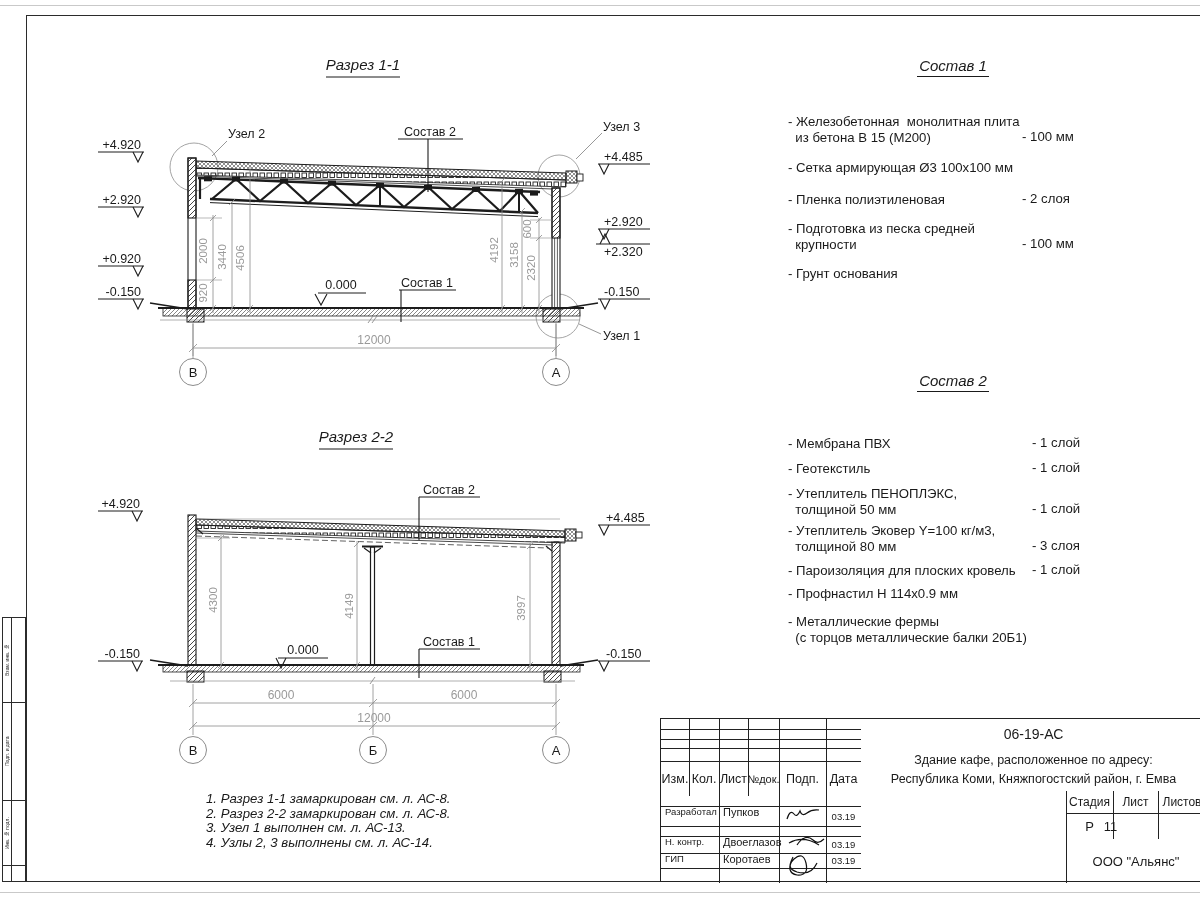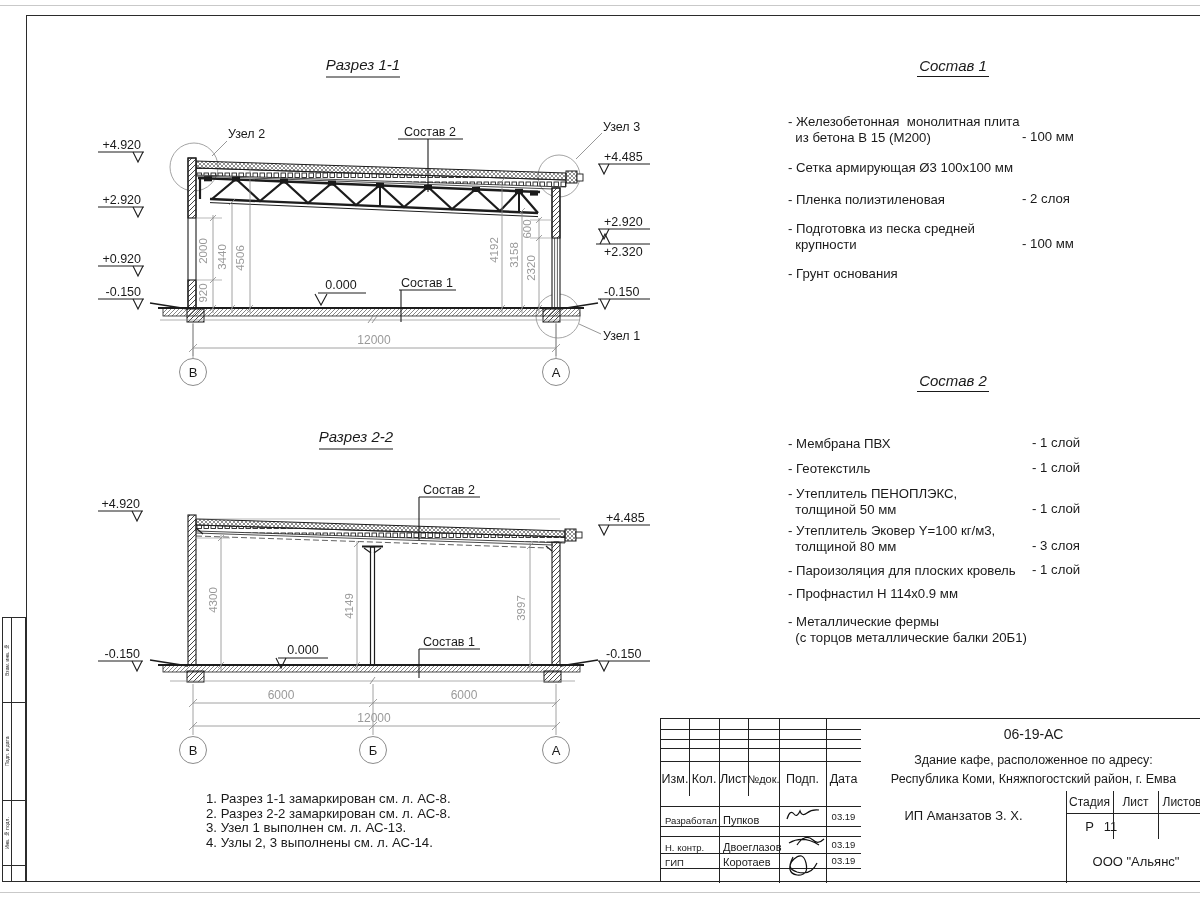--- a/index.html
+++ b/index.html
@@ -17,34 +17,34 @@
   .t-axis{font-size:13px;}
   
   .comp{position:absolute;width:340px;}
   .comp-h{position:absolute;width:330px;text-align:center;font-size:15px;font-style:italic;}
   .comp-h span{border-bottom:1px solid #1a1a1a;padding:0 2px 2px 2px;}
   .comp-row{position:absolute;left:0;width:340px;font-size:13.2px;line-height:15.5px;}
   .comp-txt{white-space:pre-wrap;max-width:245px;}
   .comp-val{position:absolute;bottom:1px;white-space:nowrap;}
   .v1{left:234px;} .v2{left:244px;}
   
-  .notes{position:absolute;left:206px;top:792px;font-size:13.2px;line-height:14.6px;}
+  .notes{position:absolute;left:206px;top:792px;font-size:13.2px;line-height:14.6px;font-style:italic;}
   
   .lstrip{position:absolute;left:2px;top:617px;width:24px;height:265px;border:1px solid #2b2b2b;box-sizing:border-box;}
   .lstrip .vline{position:absolute;left:8px;top:0;width:1px;height:100%;background:#2b2b2b;}
   .lcell{position:absolute;left:0;width:100%;border-bottom:1px solid #2b2b2b;box-sizing:border-box;}
   .lrot{position:absolute;left:-1px;top:0;width:9px;height:100%;display:flex;align-items:center;justify-content:center;
         writing-mode:vertical-rl;transform:rotate(180deg);font-size:5px;color:#222;letter-spacing:0px;white-space:nowrap;}
   
   .tb{position:absolute;left:660px;top:718px;width:545px;height:164px;border:1.8px solid #222;box-sizing:border-box;}
   .tb .hl,.tb .vl{position:absolute;background:#222;}
   .tb .hl{height:1px;} .tb .vl{width:1px;}
   .tb .hlt{height:1.6px;} .tb .vlt{width:1.6px;}
   .cellc{position:absolute;display:flex;align-items:center;justify-content:center;text-align:center;}
-  .celll{position:absolute;display:flex;align-items:flex-end;}
+  .celll{position:absolute;display:flex;align-items:flex-start;}
 </style>
 </head>
 <body>
 
 <div class="page">
   <div class="edge" style="top:5px"></div>
   <div class="edge" style="top:892px"></div>
   <div class="frame"></div>
 
   <svg style="left:95px;top:40px" width="585" height="352" viewBox="95 40 585 352">
@@ -480,23 +480,20 @@
 
     <div class="cellc" style="left:200px;top:0;width:345px;height:30px;font-size:14px">
         <span>06-19-АС</span>
       </div>
     <div class="cellc" style="left:200px;top:31px;width:345px;height:19px;font-size:12.5px">
         <span>Здание кафе, расположенное по адресу:</span>
       </div>
     <div class="cellc" style="left:200px;top:50px;width:345px;height:19px;font-size:12.5px">
         <span>Республика Коми, Княжпогостский район, г. Емва</span>
       </div>
-    <div class="cellc" style="left:200px;top:72px;width:205px;height:48px;font-size:13px">
-        <span>ИП Аманзатов З. Х.</span>
-      </div>
     <div class="cellc" style="left:405px;top:72px;width:47px;height:22px;font-size:12px">
         <span>Стадия</span>
       </div>
     <div class="cellc" style="left:452px;top:72px;width:45px;height:22px;font-size:12px">
         <span>Лист</span>
       </div>
     <div class="cellc" style="left:497px;top:72px;width:48px;height:22px;font-size:12px">
         <span>Листов</span>
       </div>
     <div class="cellc" style="left:405px;top:94px;width:47px;height:26px;font-size:13px">

